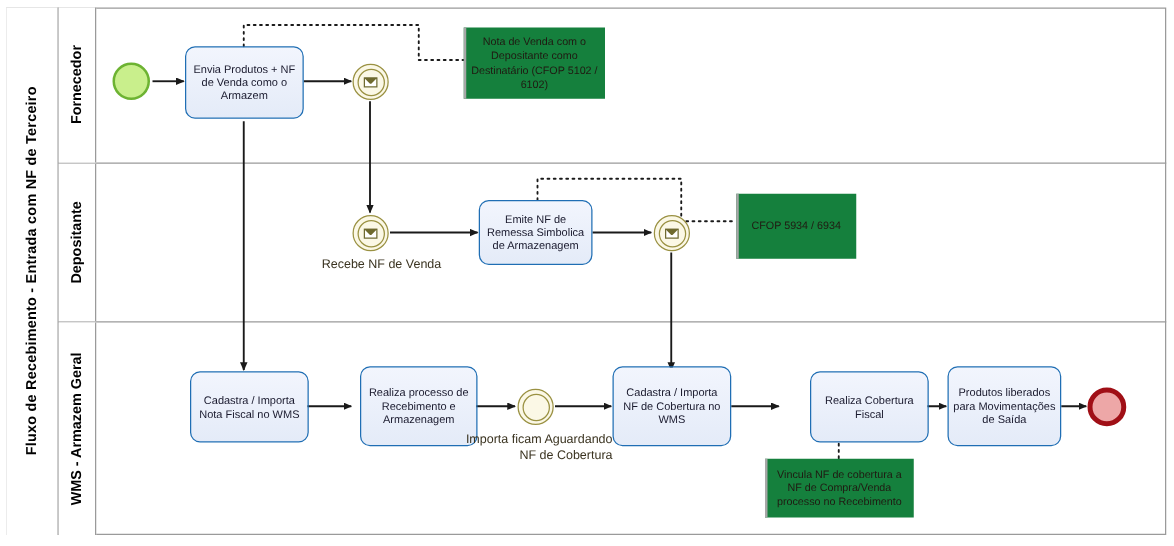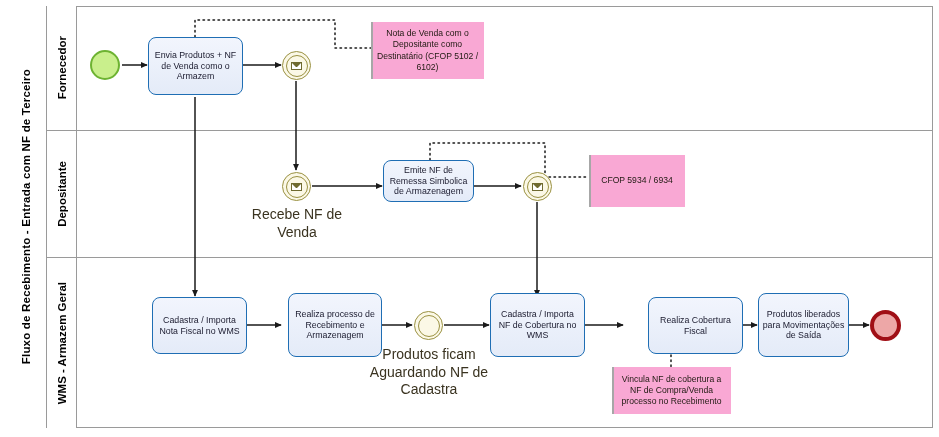--- a/index.html
+++ b/index.html
@@ -33,24 +33,24 @@
   .evt{position:absolute;border-radius:50%;box-sizing:border-box;}
   .evt-start{border:2.2px solid #6db332;background:#c9ef8c;}
   .evt-end{border:4px solid #a00f16;background:#eda7a7;}
   .evt-msg{border:1.6px solid #9a9142;background:#fbf8e6;display:flex;align-items:center;justify-content:center;}
   .evt-msg .inner{width:calc(100% - 7px);height:calc(100% - 7px);border-radius:50%;border:1.6px solid #9a9142;background:#fbf8e6;display:flex;align-items:center;justify-content:center;}
   .env{width:11px;height:8px;border:1.3px solid #6f6a2f;background:#fff;position:relative;box-sizing:border-box;}
   .env:after{content:"";position:absolute;left:-1px;top:-1px;width:11px;height:6px;
      border-left:5.5px solid transparent;border-right:5.5px solid transparent;border-top:5px solid #6f6a2f;box-sizing:border-box;}
 
   
-  .evt-label{position:absolute;font-size:14px;color:#3a3320;line-height:1.25;text-align:center;}
+  .evt-label{position:absolute;font-size:10px;color:#3a3320;line-height:1.25;text-align:right;}
 
   
-  .note{position:absolute;box-sizing:border-box;background:#f9a8d4;border:0;
+  .note{position:absolute;box-sizing:border-box;background:#15803d;border:0;
         font-size:8.6px;color:#201a12;line-height:1.3;text-align:center;
         display:flex;align-items:center;justify-content:center;padding:3px 5px;}
   .note:before{content:"";position:absolute;left:0;top:0;bottom:0;width:1.5px;background:#a7a7a7;}
 
   svg.wires{position:absolute;left:0;top:0;width:939px;height:437px;pointer-events:none;}
 </style>
 </head>
 <body>
 
 <div id="stage">
@@ -137,21 +137,21 @@
     <span>Nota de Venda com o Depositante como Destinatário (CFOP 5102 / 6102)</span>
   </div>
 
   <div class="evt evt-msg" style="left:282px;top:172px;width:29px;height:29px;">
     <div class="inner">
       <div class="env"></div>
     </div>
   </div>
   <div class="evt-label" style="left:241px;top:206px;width:112px;">Recebe NF de Venda</div>
 
-  <div class="task" style="left:383px;top:160px;width:91px;height:42px;">
+  <div class="task" style="left:383px;top:160px;width:91px;height:52px;">
     <span>Emite NF de Remessa Simbolica de Armazenagem</span>
   </div>
 
   <div class="evt evt-msg" style="left:523px;top:172px;width:29px;height:29px;">
     <div class="inner">
       <div class="env"></div>
     </div>
   </div>
 
   <div class="note" style="left:589px;top:155px;width:96px;height:52px;">
@@ -162,21 +162,21 @@
     <span>Cadastra / Importa Nota Fiscal no WMS</span>
   </div>
 
   <div class="task" style="left:288px;top:293px;width:94px;height:64px;">
     <span>Realiza processo de Recebimento e Armazenagem</span>
   </div>
 
   <div class="evt evt-msg" style="left:414px;top:311px;width:29px;height:29px;background:#fbf8e6;">
     <div class="inner"></div>
   </div>
-  <div class="evt-label" style="left:368px;top:346px;width:122px;">Produtos ficam Aguardando NF de Cadastra</div>
+  <div class="evt-label" style="left:368px;top:346px;width:122px;">Importa ficam Aguardando NF de Cobertura</div>
 
   <div class="task" style="left:490px;top:293px;width:95px;height:64px;">
     <span>Cadastra / Importa NF de Cobertura no WMS</span>
   </div>
 
   <div class="task" style="left:648px;top:297px;width:95px;height:57px;">
     <span>Realiza Cobertura Fiscal</span>
   </div>
 
   <div class="task" style="left:758px;top:293px;width:91px;height:64px;">

